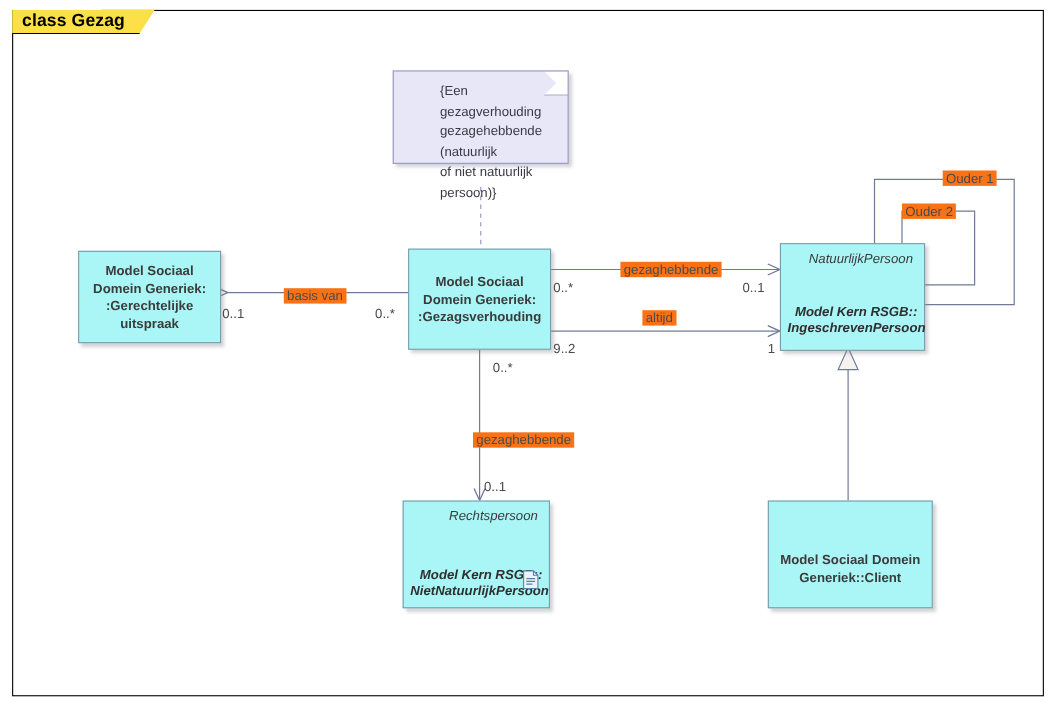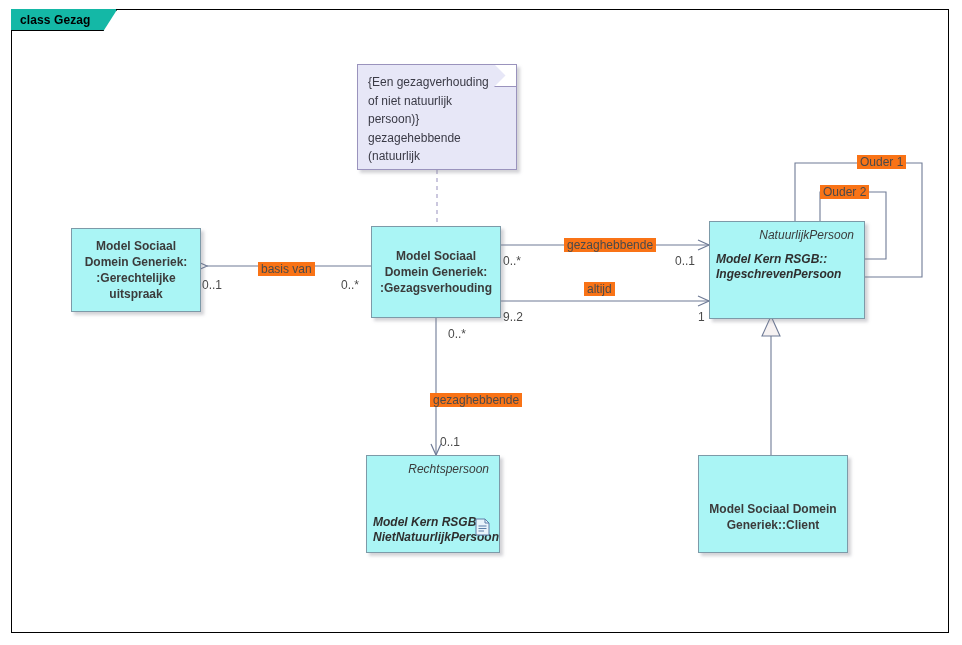--- a/index.html
+++ b/index.html
@@ -29,28 +29,28 @@
     border: 1px solid #000000;
     box-sizing: border-box;
     background: transparent;
   }
   .frame-tab {
     position: absolute;
     left: 11px;
     top: 9px;
     height: 22px;
     box-sizing: border-box;
-    background: #14b8a6;
+    background: #fde047;
     border: 1px solid #000000;
     border-top: none;
     border-left: none;
     padding: 0 26px 0 9px;
     display: flex;
     align-items: center;
-    font-size: 12px;
+    font-size: 16px;
     font-weight: bold;
     color: #000000;
     letter-spacing: 0.1px;
     
     clip-path: polygon(0 0, 100% 0, calc(100% - 14px) 100%, 0 100%);
   }
   .frame-tab-hide {
     
     position: absolute;
     left: 12px;
@@ -99,21 +99,21 @@
     width: 100%;
     box-sizing: border-box;
     padding: 6px 10px 0 6px;
     color: #3b3b3b;
     line-height: 1.3;
   }
   .cls-qname {
     font-size: 12px;
     font-weight: bold;
     font-style: italic;
-    text-align: left;
+    text-align: right;
     width: 100%;
     box-sizing: border-box;
     padding: 8px 6px 0 6px;
     line-height: 1.3;
     color: #2f2f2f;
   }
   .doc-icon {
     position: absolute;
     right: 9px;
     bottom: 16px;
@@ -207,48 +207,48 @@
     <line x1="436" y1="318" x2="436" y2="455" stroke="#6F7B96" stroke-width="1.1" marker-end="url(#openArrow)"></line>
 
     <path d="M795,221 L795,163 L922,163 L922,277 L841,277" fill="none" stroke="#6F7B96" stroke-width="1.1"></path>
 
     <path d="M820,221 L820,192 L886,192 L886,259 L841,259" fill="none" stroke="#6F7B96" stroke-width="1.1"></path>
 
     <line x1="771" y1="455" x2="771" y2="334" stroke="#6F7B96" stroke-width="1.1"></line>
     <polygon points="771,316 780,336 762,336" fill="#F6F2F2" stroke="#6F7B96" stroke-width="1.1"></polygon>
   </svg>
 
-  <div class="note" style="left:357px; top:64px; width:160px; height:106px;">
+  <div class="note" style="left:357px; top:64px; width:160px; height:85px;padding-left:32px;">
     <div class="note-fold2"></div>
     <div class="note-fold"></div>
     <div class="note-text">
       <div>{Een gezagverhouding</div>
+      <div>gezagehebbende (natuurlijk</div>
       <div>of niet natuurlijk persoon)}</div>
-      <div>gezagehebbende (natuurlijk</div>
     </div>
   </div>
 
   <div class="cls cls-plain" style="left:71px; top:228px; width:130px; height:84px;">
     <div class="cls-name">
       <div>Model Sociaal</div>
       <div>Domein Generiek:</div>
       <div>:Gerechtelijke</div>
       <div>uitspraak</div>
     </div>
   </div>
 
   <div class="cls cls-plain" style="left:371px; top:226px; width:130px; height:92px;">
     <div class="cls-name">
       <div>Model Sociaal</div>
       <div>Domein Generiek:</div>
       <div>:Gezagsverhouding</div>
     </div>
   </div>
 
-  <div class="cls" style="left:709px; top:221px; width:156px; height:98px;">
+  <div class="cls" style="left:709px; top:221px; width:132px; height:98px;gap:24px;">
     <div class="cls-role">NatuurlijkPersoon</div>
     <div class="cls-qname">
       <div>Model Kern RSGB::</div>
       <div>IngeschrevenPersoon</div>
     </div>
   </div>
 
   <div class="cls" style="left:366px; top:455px; width:134px; height:98px;gap:29px;">
     <div class="cls-role">Rechtspersoon</div>
     <div class="cls-qname">

